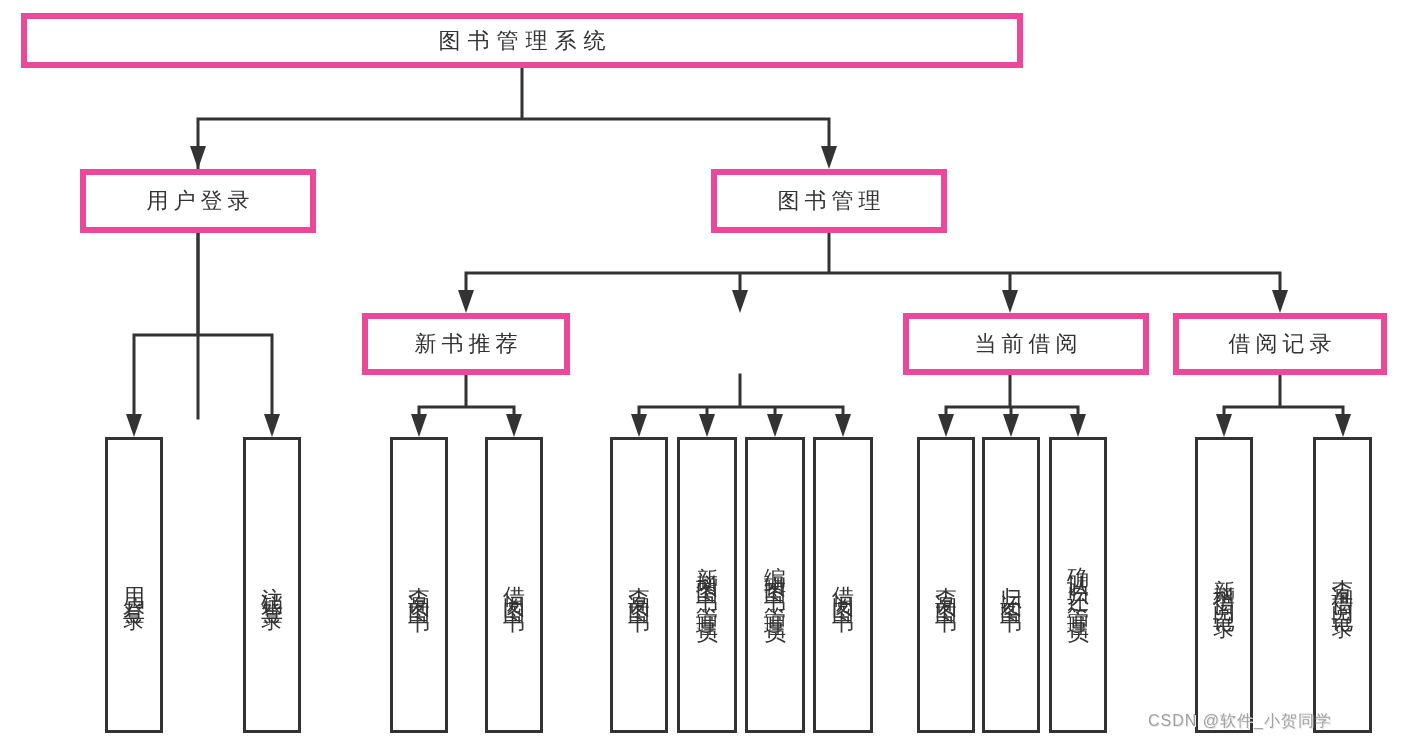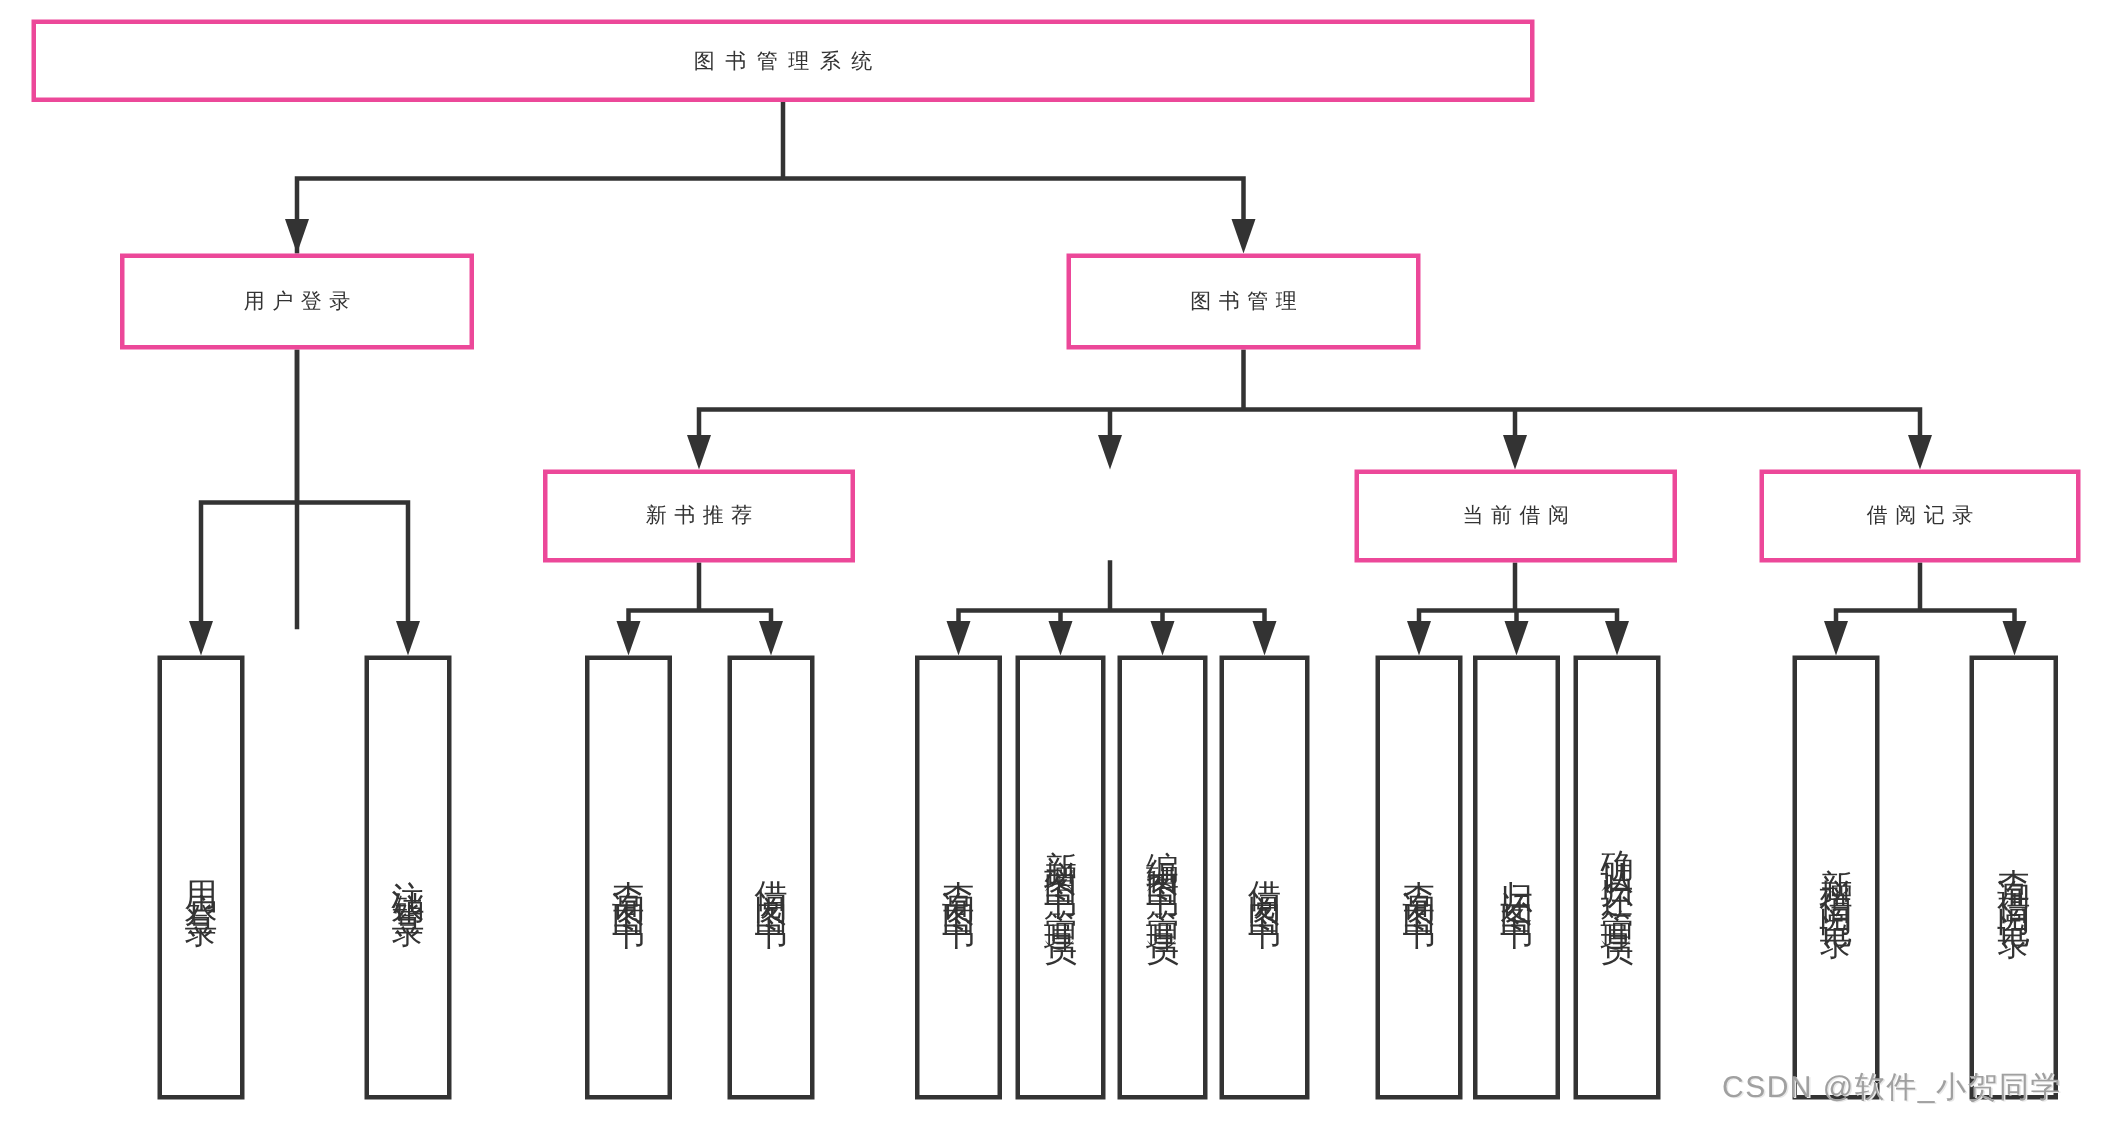--- a/index.html
+++ b/index.html
@@ -17,26 +17,26 @@
   .connectors {
     position: absolute;
     left: 0; top: 0;
     width: 1405px;
     height: 747px;
   }
 
   .box {
     position: absolute;
     background: #ffffff;
-    border: 3px solid #ec4899;
+    border: 6px solid #ec4899;
     color: #333333;
     display: flex;
     align-items: center;
     justify-content: center;
-    font-size: 14px;
+    font-size: 22px;
     letter-spacing: 5px;
     text-indent: 5px; 
     white-space: nowrap;
   }
 
   .box.title {
     letter-spacing: 7px;
     text-indent: 7px;
   }
 
@@ -53,21 +53,21 @@
     font-size: 22px;
     letter-spacing: 8px;
     line-height: 1;
   }
 
   .watermark {
     position: absolute;
     left: 1148px;
     top: 711px;
     width: 252px;
-    font-size: 20px;
+    font-size: 16px;
     color: #a0a0a0;
     letter-spacing: 1px;
     white-space: nowrap;
     text-shadow: 1px 1px 0 #e8e8e8;
   }
 </style>
 </head>
 <body>
 
 <div class="canvas">
@@ -104,21 +104,21 @@
       <polygon points="1343,437 1335,414 1351,414"></polygon>
     </g>
   </svg>
 
   <div class="box title" style="left:21px; top:13px; width:1002px; height:55px;">图书管理系统</div>
 
   <div class="box" style="left:80px; top:169px; width:236px; height:64px;">用户登录</div>
   <div class="box" style="left:362px; top:313px; width:208px; height:62px;">新书推荐</div>
 
   <div class="box" style="left:711px; top:169px; width:236px; height:64px;">图书管理</div>
-  <div class="box" style="left:903px; top:313px; width:215px; height:62px;">当前借阅</div>
+  <div class="box" style="left:903px; top:313px; width:246px; height:62px;">当前借阅</div>
   <div class="box" style="left:1173px; top:313px; width:214px; height:62px;">借阅记录</div>
 
   <div class="vbox" style="left:105px; top:437px; width:58px; height:296px;">用户登录</div>
   <div class="vbox" style="left:243px; top:437px; width:58px; height:296px;">注销登录</div>
 
   <div class="vbox" style="left:390px; top:437px; width:58px; height:296px;">查询图书</div>
   <div class="vbox" style="left:485px; top:437px; width:58px; height:296px;">借阅图书</div>
 
   <div class="vbox" style="left:610px; top:437px; width:58px; height:296px;">查询图书</div>
   <div class="vbox" style="left:677px; top:437px; width:60px; height:296px;">新增图书（管理员）</div>

